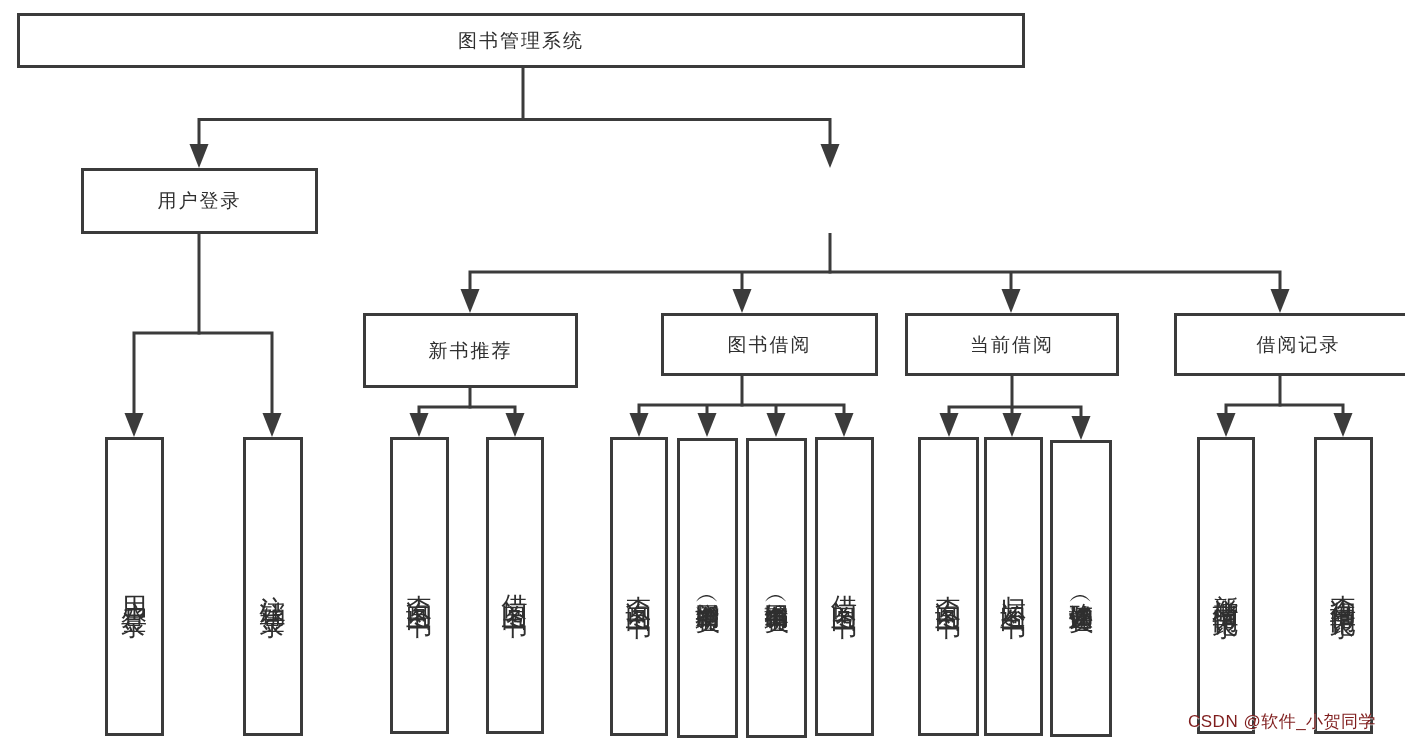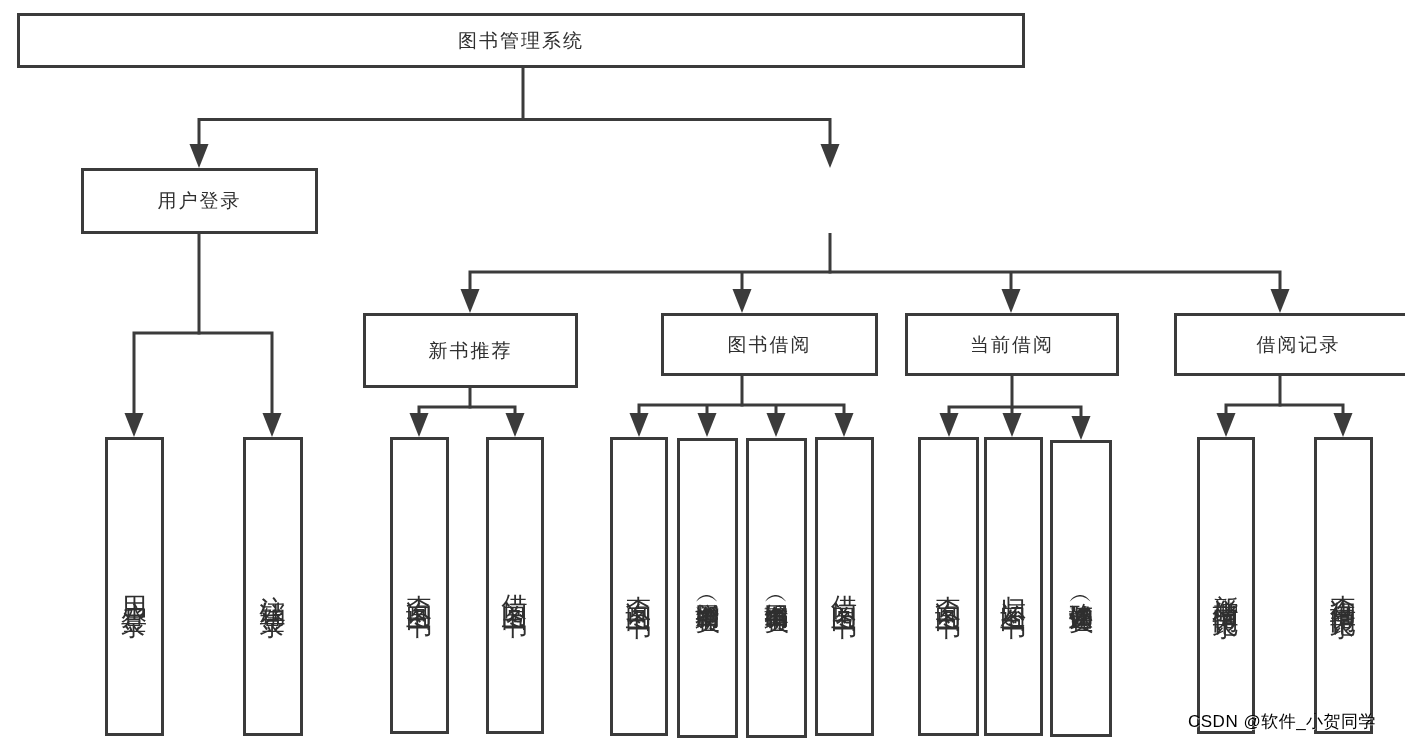--- a/index.html
+++ b/index.html
@@ -45,21 +45,21 @@
   }
   .vlabel.mid {
     letter-spacing: 4px;
   }
   .watermark {
     position: absolute;
     left: 1188px;
     top: 710px;
     font-size: 17px;
     letter-spacing: 0.5px;
-    color: #000000;
+    color: #7f1d1d;
     white-space: nowrap;
     z-index: 6;
     text-shadow: 0 1px 0 rgba(255,255,255,0.7);
   }
 </style>
 </head>
 <body>
 
 <div class="canvas">
 

